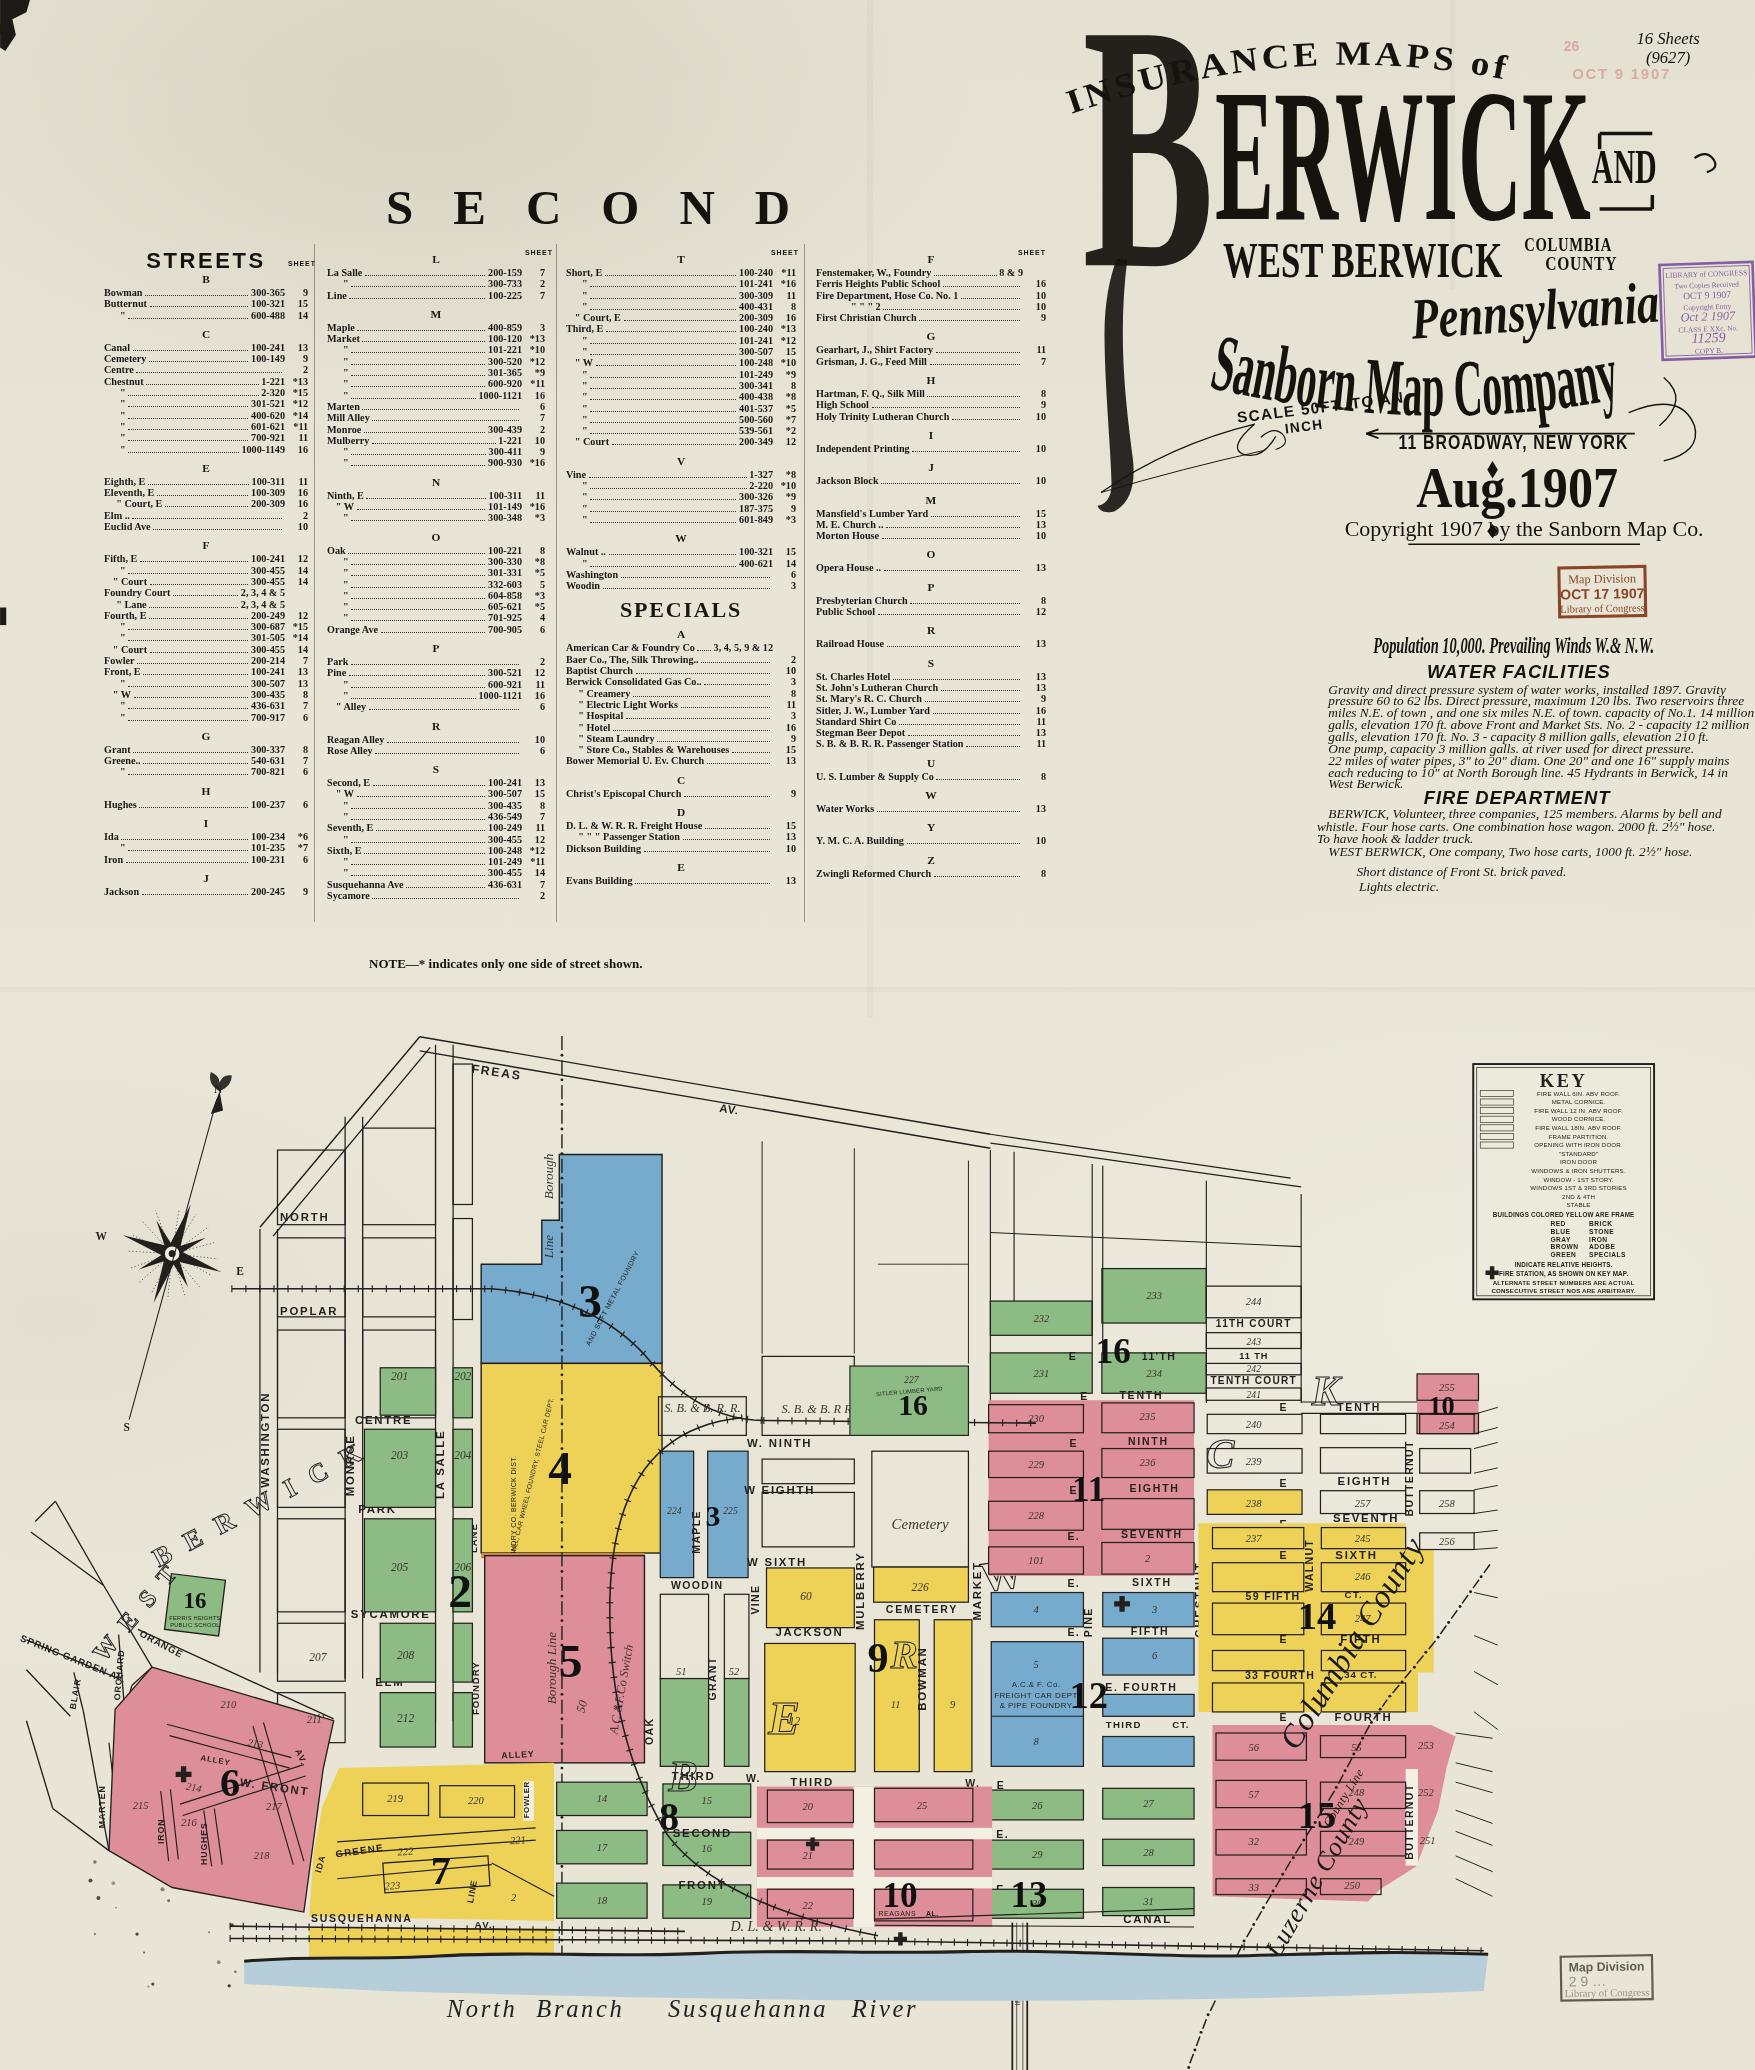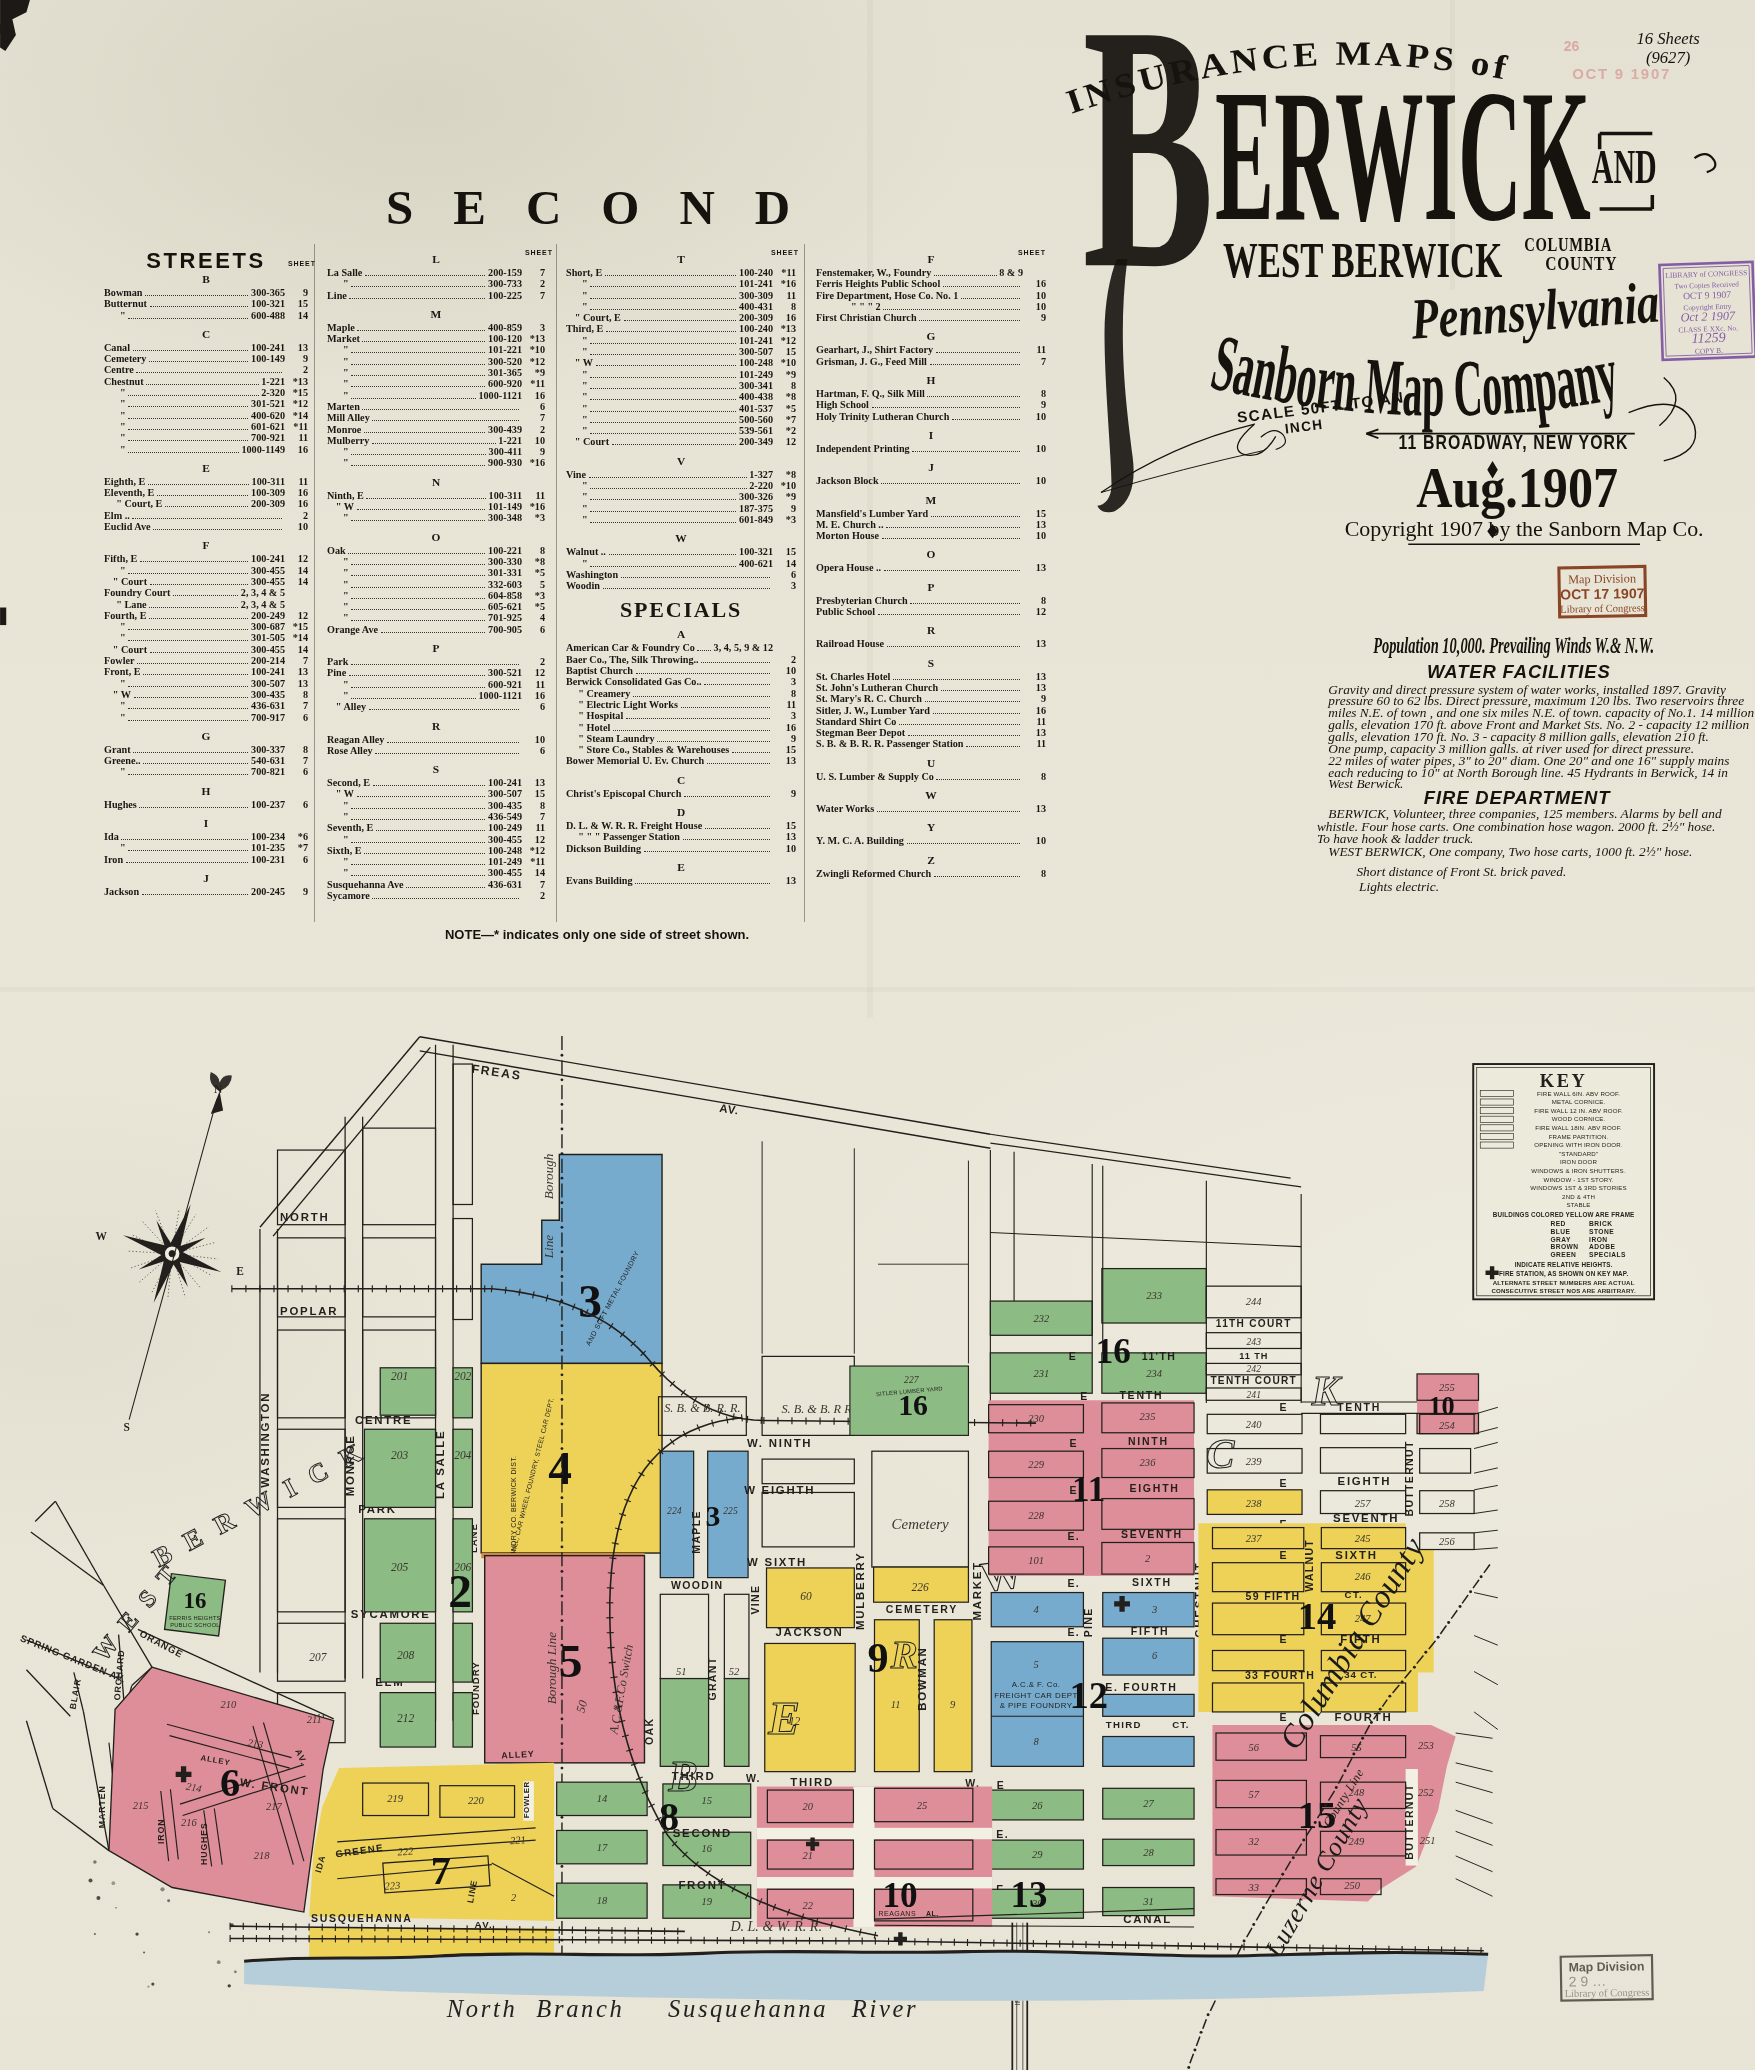--- a/index.html
+++ b/index.html
@@ -18,22 +18,22 @@
 .col{position:absolute;top:246px;font-family:"Liberation Serif",serif;font-weight:bold;
  font-size:10.2px;color:#191613;}
 .col .r{display:flex;align-items:baseline;height:11.3px;white-space:nowrap;overflow:hidden;}
 .col .n{flex:0 0 auto;}
 .col .l{flex:1 1 auto;border-bottom:1.4px dotted #3a352c;margin:0 2.6px 2.6px 2.6px;min-width:5.3px;}
 .col .v{flex:0 0 auto;text-align:right;}
 .col .s{flex:0 0 23px;text-align:right;}
 .col .h{height:21px;text-align:center;font-size:11.4px;padding-top:7px;box-sizing:border-box;}
 .col .h2{height:30px;text-align:center;font-size:22px;letter-spacing:1.8px;padding-top:5.3px;box-sizing:border-box;}
 .vline{position:absolute;top:244px;width:1.3px;height:678px;background:#55504488;}
-#note{position:absolute;left:369px;top:927px;width:456px;text-align:center;
- font-family:Liberation Sans, sans-serif;font-weight:bold;font-size:13px;color:#16130f;}
+#note{position:absolute;left:369px;top:956px;width:456px;
+ font-family:Liberation Serif, serif;font-weight:bold;font-size:13px;color:#16130f;}
 svg{position:absolute;left:0;top:0;}
 </style></head><body>
 <div id="page">
 <div class="fold" style="left:867px;top:0;width:6.1px;height:1018px"></div>
 <div class="fold" style="left:0;top:987px;width:1756px;height:5.3px"></div>
 <div class="fold" style="left:1450px;top:0;width:5.3px;height:290px"></div>
 <svg width="1756" height="2071" viewBox="0 0 2000 2359">
 <path id="arc1" d="M1220,130 Q1475,40 1732,94" fill="none" stroke="none"></path>
 <text font-family="Liberation Serif, serif" font-size="39" font-weight="bold" letter-spacing="4" fill="#16130f"><textPath href="#arc1" startOffset="0" textLength="505" lengthAdjust="spacingAndGlyphs">INSURANCE MAPS of</textPath></text>
 <text x="1308" y="302" font-family="Liberation Serif, serif" font-size="400" font-weight="bold" font-style="normal" letter-spacing="0" text-anchor="middle" fill="#16130f" textLength="150" lengthAdjust="spacingAndGlyphs" opacity="0.93">B</text>

